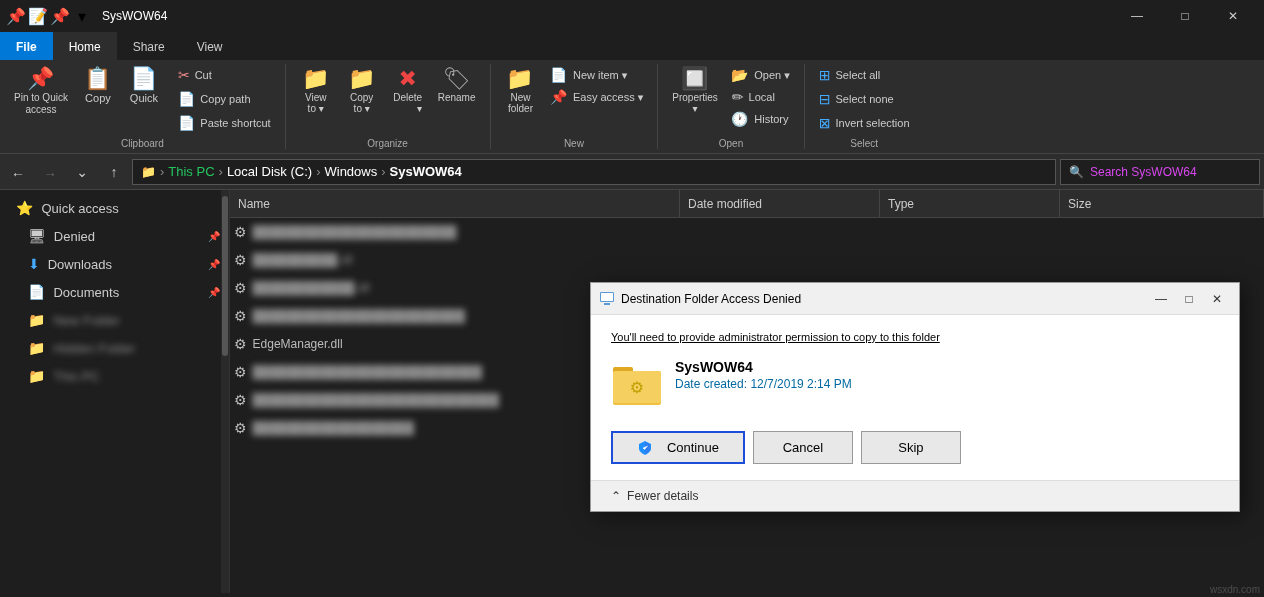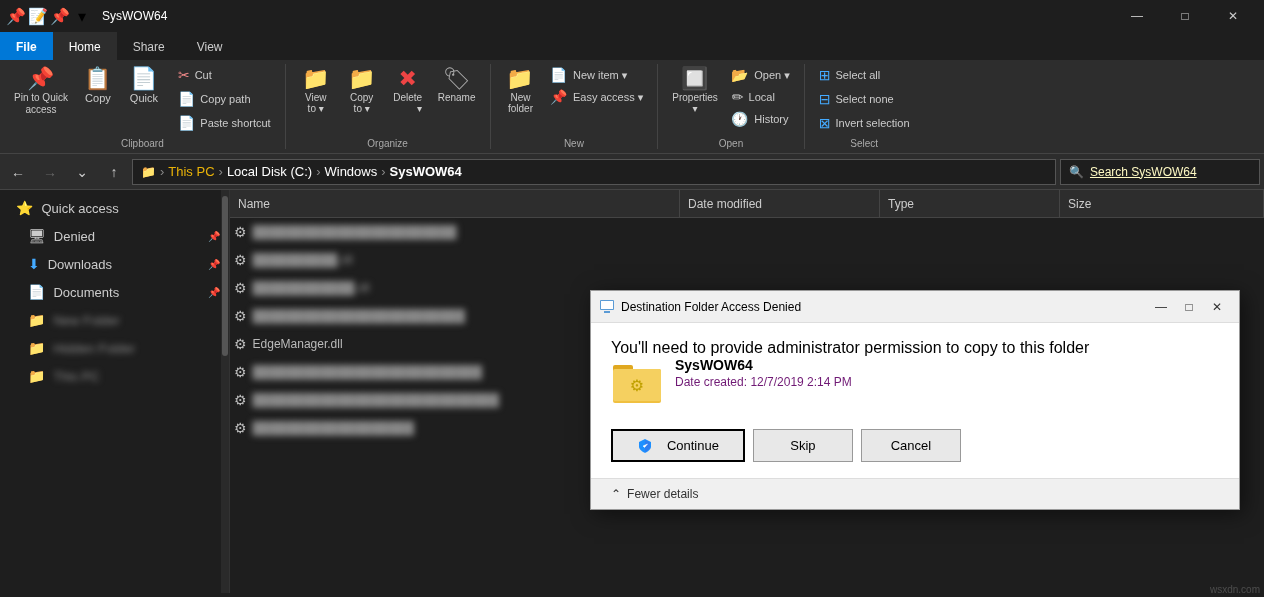--- a/index.html
+++ b/index.html
@@ -262,21 +262,21 @@
       font-size: 12px;
       cursor: pointer;
     }
     .file-item .file-icon {
       margin-right: 6px;
       font-size: 14px;
       flex-shrink: 0;
     }
     .dialog {
       position: absolute;
-      top: 290px;
+      top: 282px;
       left: 590px;
       width: 650px;
       background: #f0f0f0;
       border: 1px solid #999;
       box-shadow: 4px 4px 20px rgba(0,0,0,0.5);
     }
     .dialog-title-bar {
       height: 32px;
       background: #f0f0f0;
       display: flex;
@@ -306,22 +306,24 @@
       justify-content: center;
       font-size: 12px;
       cursor: pointer;
       color: #333;
     }
     .dialog-body {
       padding: 16px 20px;
       background: #fff;
     }
     .dialog-message {
-      font-size: 16px;
+      font-size: 11px;
       color: #000;
+      margin-bottom: 16px;
+      text-decoration: underline;
     }
     .dialog-folder-info {
       display: flex;
       align-items: flex-start;
       margin-bottom: 20px;
     }
     .folder-icon-large {
       width: 52px;
       height: 52px;
       margin-right: 12px;
@@ -335,40 +337,40 @@
       display: flex;
       flex-direction: column;
     }
     .folder-name {
       font-size: 14px;
       font-weight: 600;
       color: #000;
     }
     .folder-date {
       font-size: 12px;
-      color: #701a75;
+      color: #0369a1;
       margin-top: 2px;
     }
     .dialog-buttons {
       display: flex;
       gap: 8px;
       justify-content: flex-start;
     }
     .dialog-btn {
       padding: 6px 24px;
       font-size: 13px;
       border: 1px solid #999;
       background: #e8e8e8;
       cursor: pointer;
       color: #000;
       min-width: 100px;
       text-align: center;
     }
     .dialog-btn.continue {
-      border: 2px solid #000000;
+      border: 2px solid #1d4ed8;
       background: #e8e8e8;
     }
     .shield-continue {
       margin-right: 6px;
       font-size: 14px;
     }
     .dialog-footer {
       background: #f0f0f0;
       padding: 8px 20px;
       display: flex;
@@ -561,31 +563,31 @@
 </div>
 
 <div class="address-bar">
   <div class="nav-btn">←</div>
   <div class="nav-btn disabled">→</div>
   <div class="nav-btn">⌄</div>
   <div class="nav-btn">↑</div>
   <div class="address-path">
     <span style="color:#888;font-size:12px;">📁</span>
     <span class="path-separator">›</span>
-    <span style="color:#eab308;">This PC</span>
+    <span style="color:#22c55e;">This PC</span>
     <span class="path-separator">›</span>
     <span style="color:#fff;">Local Disk (C:)</span>
     <span class="path-separator">›</span>
     <span style="color:#fff;">Windows</span>
     <span class="path-separator">›</span>
     <span style="color:#fff;font-weight:600;">SysWOW64</span>
   </div>
   <div class="search-box">
     <span style="margin-right:6px;">🔍</span>
-    <span style="color:#fef9c3;font-size:12px;text-decoration:underline;">Search SysWOW64</span>
+    <span style="color:#d946ef;font-size:12px;">Search SysWOW64</span>
   </div>
 </div>
 
 <div class="main-area">
 
   <div style="width:230px;background:#1e1e1e;border-right:1px solid #333;overflow:hidden;position:relative;">
     <div style="position:absolute;right:0;top:0;width:8px;height:100%;background:#2a2a2a;display:flex;flex-direction:column;align-items:center;padding:2px 0;">
       <div style="width:6px;height:40%;background:#555;border-radius:3px;margin-top:4px;"></div>
     </div>
     <div style="padding:4px 0 4px 0;">
@@ -698,22 +700,22 @@
     <div class="dialog-buttons">
       <button class="dialog-btn continue">
         <span class="shield-continue">
           <svg width="16" height="16" viewBox="0 0 16 16" style="display:inline;vertical-align:middle;margin-right:4px;">
             <path d="M8 1 L14 4 L14 9 C14 12 8 15 8 15 C8 15 2 12 2 9 L2 4 Z" fill="#1e90ff"></path>
             <path d="M8 2 L13 4.5 L13 9 C13 11.5 8 14 8 14" fill="#4169e1" opacity="0.5"></path>
             <polygon points="6,8 7.5,9.5 10.5,6" fill="white" stroke="white" stroke-width="0.5"></polygon>
           </svg>
         </span><span>Continue</span>
       </button>
+      <button class="dialog-btn">Cancel</button>
       <button class="dialog-btn">Skip</button>
-      <button class="dialog-btn">Cancel</button>
     </div>
   </div>
   <div class="dialog-footer">
     <span style="font-size:12px;">⌃</span>
     <span>Fewer details</span>
   </div>
 </div>
 
 <div class="wsxdn">wsxdn.com</div>
 

